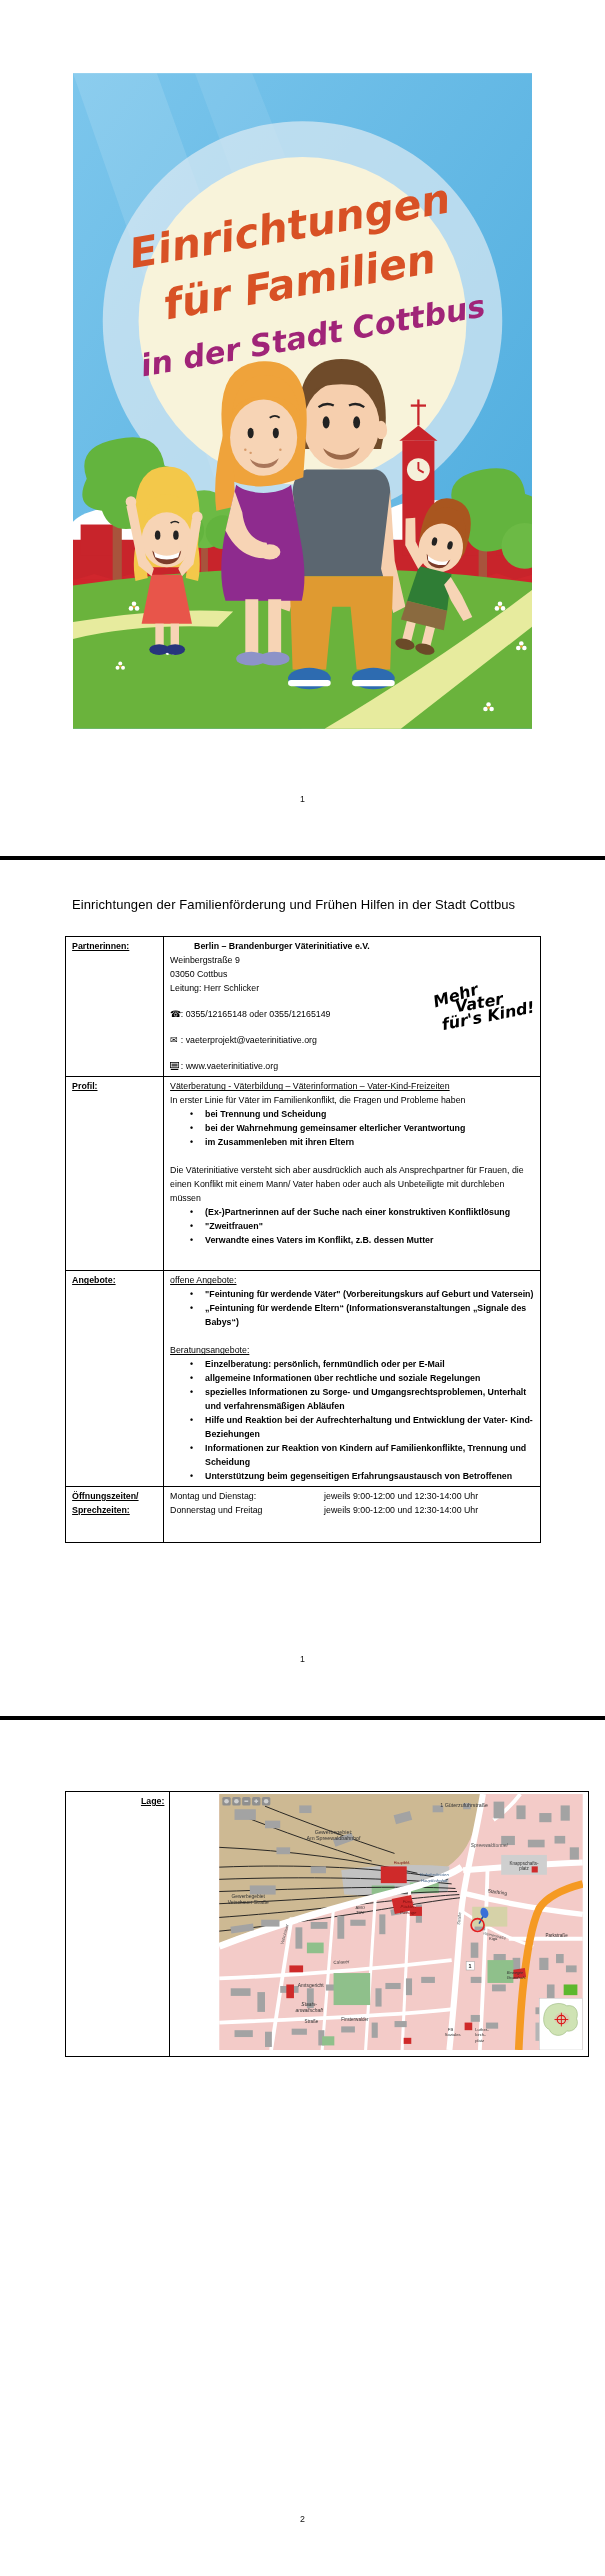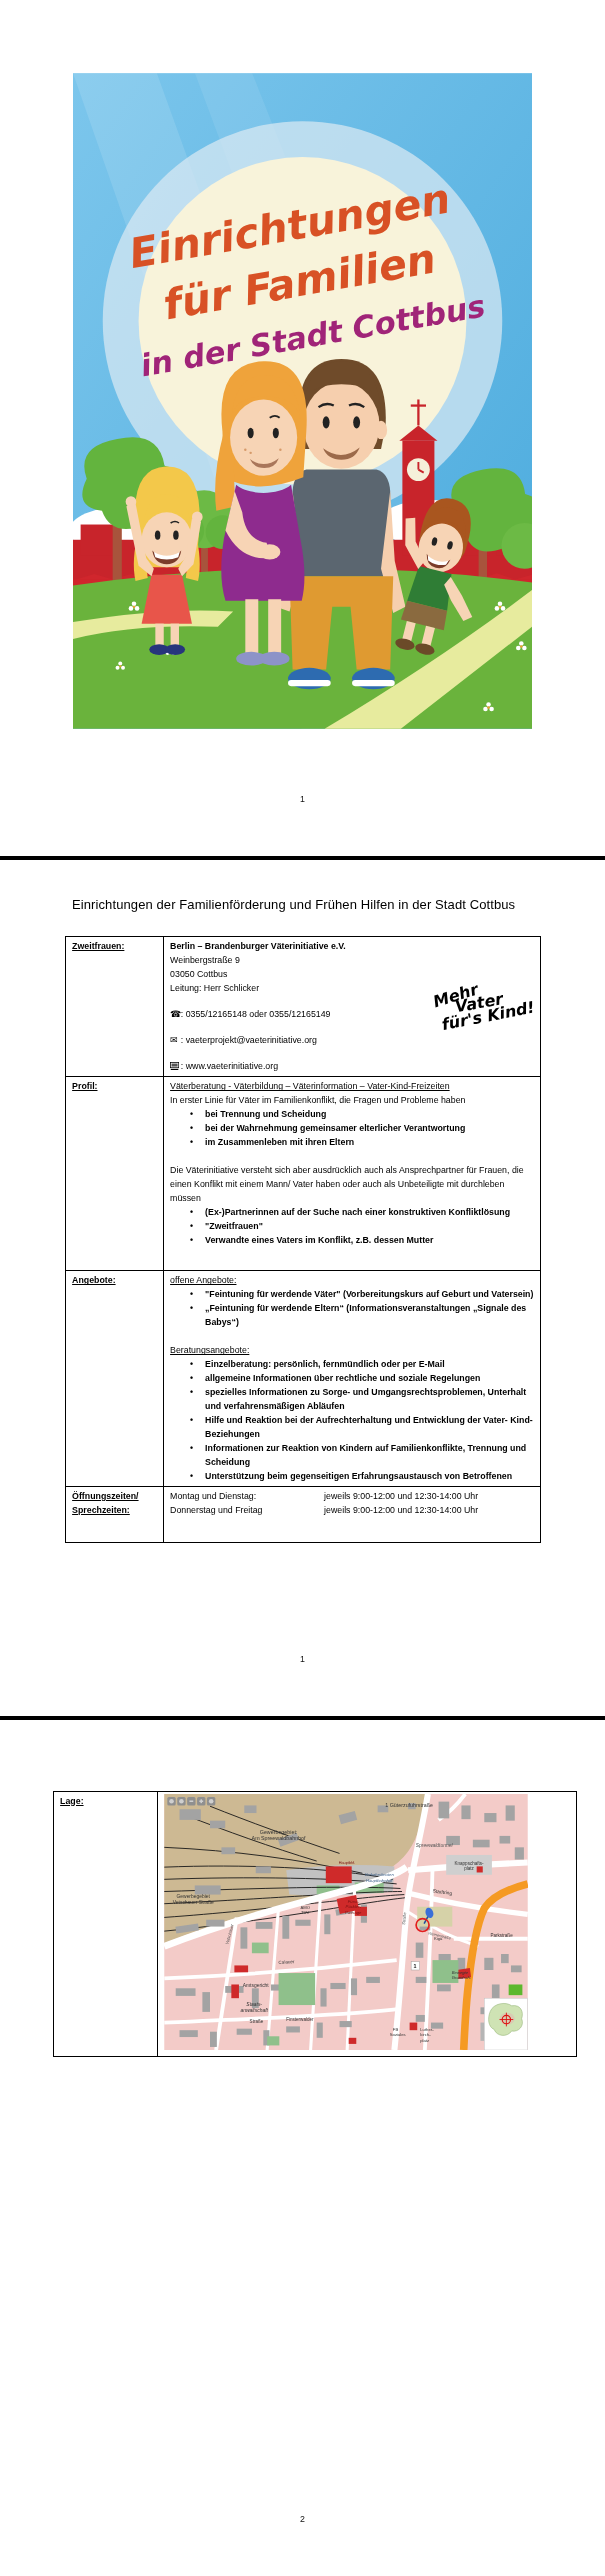--- a/index.html
+++ b/index.html
@@ -14,41 +14,41 @@
   .cover { position:absolute; left:73px; top:73px; width:459px; height:656px; }
 
   
   .p2-header { position:absolute; left:72px; top:37px; font-size:13px; letter-spacing:0.1px; }
   table.info { position:absolute; left:65px; top:76px; width:476px; border-collapse:collapse; table-layout:fixed; }
   table.info td { border:1.1px solid #000; vertical-align:top; font-size:8.8px;
                   line-height:14px; padding:2.3px 4.6px 2.3px 6.1px; overflow:hidden; }
   td.lbl { width:98px; }
   td.lbl span, .lbl-line { font-weight:bold; text-decoration:underline; }
   .r1 td { height:125px; } .r2 td { height:194px; } .r3 td { height:209px; } .r4 td { height:56px; }
-  .bold { font-weight:bold; }
+  .bold { font-weight:bold;margin-left:24px; }
   .uline { text-decoration:underline; }
   .iconline { white-space:nowrap;margin-top:12px; }
   .gicon { display:inline-block; width:10.7px; font-size:9.1px; }
   .webicon { display:inline-block; width:10.7px; vertical-align:-0.8px; }
   ul.bullets { list-style:none;font-weight:bold; }
   ul.bullets li { position:relative; padding-left:35px; }
   ul.bullets li::before { content:"\2022"; position:absolute; left:20px; top:0; }
   .spacer { height:14px; }
   .cell-rel { position:relative; }
   .logo { position:absolute; right:7.6px; top:44px; transform:rotate(-13deg);
           font-family:"DejaVu Sans", sans-serif; font-style:italic; font-weight:bold;
           font-size:16px; line-height:14.5px; color:#000; }
   .logo .l2 { margin-left:20px; display:block; transform:rotate(3deg); }
   .logo .l1 { display:block; transform:rotate(-4deg); }
   .logo .l3 { display:block; margin-left:3px; transform:rotate(2deg); }
   .hours-row { display:flex;gap:8px; }
   .hours-day { width:146px; flex:none; }
 
   
-  table.lage { position:absolute; left:53px; top:71px; width:524px; border-collapse:collapse; table-layout:fixed; }
+  table.lage { position:absolute; left:65px; top:71px; width:524px; border-collapse:collapse; table-layout:fixed;text-align:right; }
   table.lage td { border:1.1px solid #000; vertical-align:top; font-size:8.8px;
                   line-height:14px; padding:2.3px 4.6px 2.3px 6.1px; }
   td.lbl3 { width:104px; height:257px; }
   td.mapcell { padding:0.8px; }
   .mapwrap { width:364px; height:256px; }
 </style>
 </head>
 <body>
 
 <div class="page">
@@ -243,21 +243,21 @@
 
 <div class="divider"></div>
 
 <div class="page">
   <div class="p2-header">Einrichtungen der Familienförderung und Frühen Hilfen in der Stadt Cottbus</div>
 
   <table class="info">
     <tbody>
         <tr class="r1">
       <td class="lbl">
-        <span>Zweitfrauen:</span>
+        <span>Partnerinnen:</span>
       </td>
       <td class="cell-rel">
         <div class="bold">Berlin – Brandenburger Väterinitiative e.V.</div>
         <div>Weinbergstraße 9</div>
         <div>03050 Cottbus</div>
         <div>Leitung: Herr Schlicker</div>
         <div class="iconline">
           <span class="gicon">☎</span><span>: 0355/12165148 oder 0355/12165149</span>
         </div>
         <div class="iconline">

